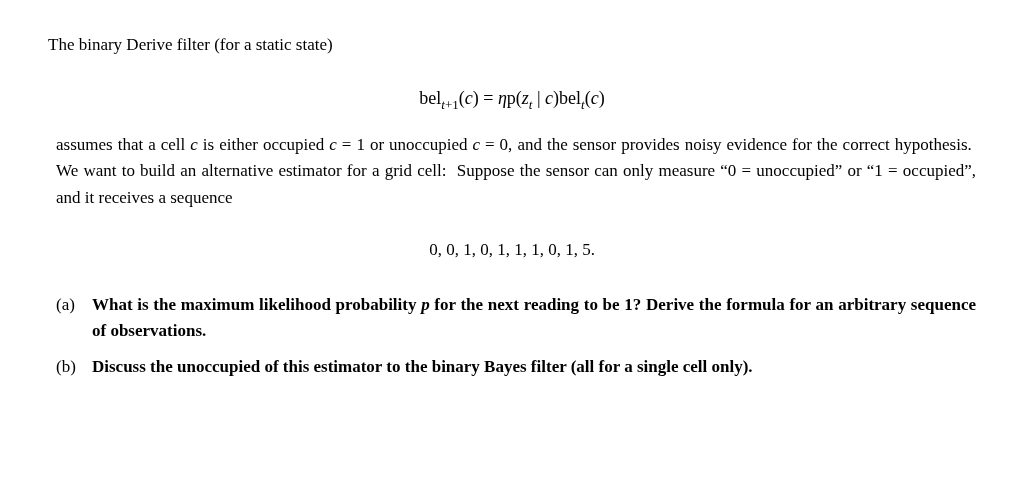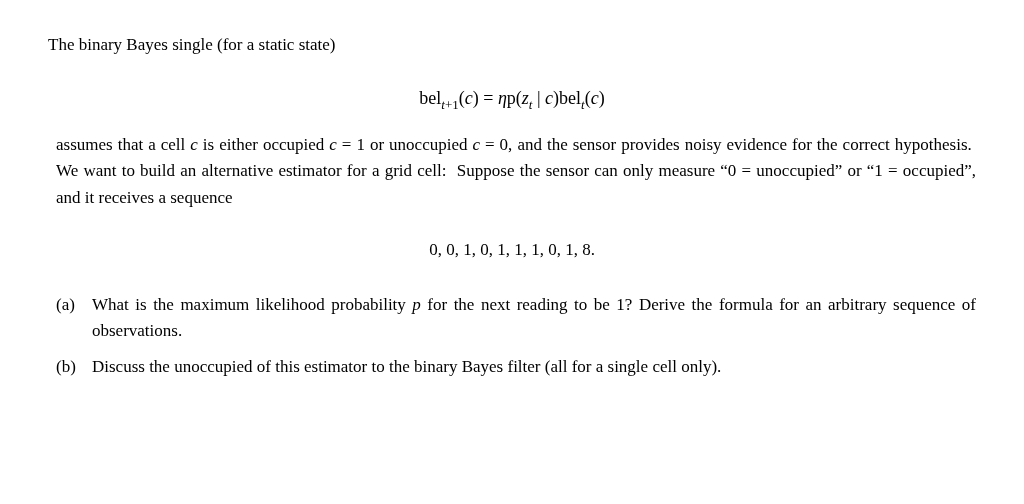--- a/index.html
+++ b/index.html
@@ -76,57 +76,58 @@
 
     .question-label {
       min-width: 36px;
       text-align: left;
       padding-left: 8px;
       flex-shrink: 0;
     }
 
     .question-content {
       flex: 1;
+      font-weight: bold;
     }
 
     sub {
       font-size: 0.72em;
       vertical-align: sub;
       line-height: 0;
     }
 
     .bel-formula {
       font-size: 18px;
       font-family: "Computer Modern", "Latin Modern", Georgia, serif;
     }
   </style>
 </head>
 <body>
 
 <div class="page">
 
   <div class="intro-text">
-    <span>The binary Bayes single (for a static state)</span>
+    <span>The binary Derive filter (for a static state)</span>
   </div>
 
   <div class="formula-block">
     <span class="bel-formula">
       bel<sub><i>t</i>+1</sub>(<i>c</i>) = <i>η</i>p(<i>z<sub>t</sub></i> | <i>c</i>)bel<sub><i>t</i></sub>(<i>c</i>)
     </span>
   </div>
 
   <div class="body-text">
     assumes that a cell <i>c</i> is either occupied <i>c</i> = 1 or unoccupied <i>c</i> = 0, and the sensor
     provides noisy evidence for the correct hypothesis.&nbsp; We want to build an alternative
     estimator for a grid cell:&nbsp; Suppose the sensor can only measure “0 = unoccupied” or
     “1 = occupied”, and it receives a sequence
   </div>
 
   <div class="sequence-block">
-    <span>0, 0, 1, 0, 1, 1, 1, 0, 1, 8.</span>
+    <span>0, 0, 1, 0, 1, 1, 1, 0, 1, 5.</span>
   </div>
 
   <div class="questions">
 
     <div class="question-item">
       <span class="question-label">(a)</span>
       <span class="question-content">
         What is the maximum likelihood probability <i>p</i> for the next reading to be 1?
         Derive the formula for an arbitrary sequence of observations.
       </span>

